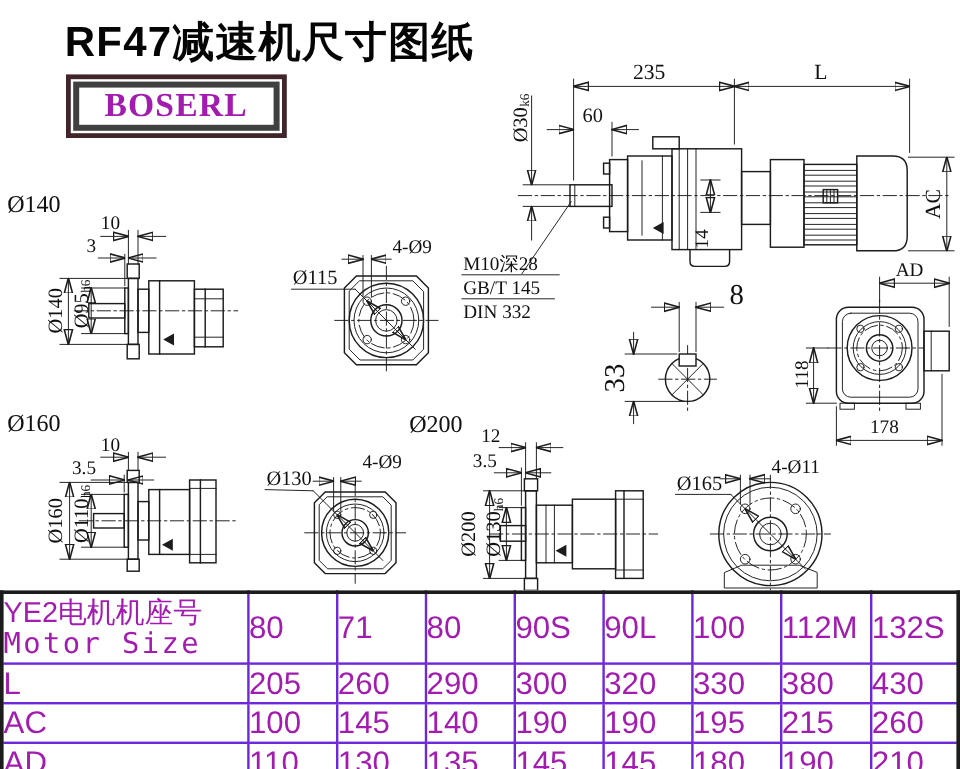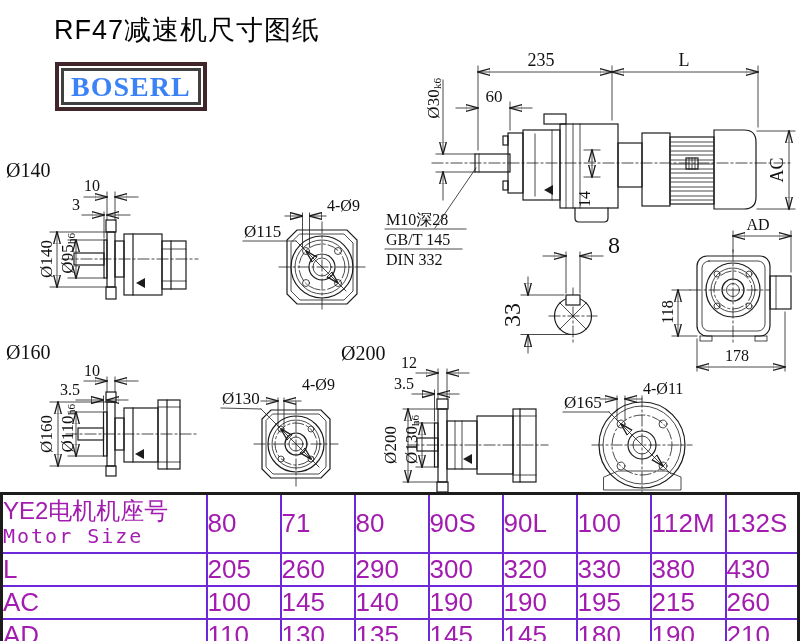--- a/index.html
+++ b/index.html
@@ -1,39 +1,39 @@
 <!DOCTYPE html>
 <html><head>
 <meta charset="utf-8">
 <style>
   html,body{margin:0;padding:0;background:#fff}
   .page{position:relative;width:800px;height:641px;background:#fff;overflow:hidden;
         font-family:"Liberation Sans",sans-serif}
-  .title{position:absolute;left:54px;top:12px;font-size:27px;font-weight:normal;color:#050505;
+  .title{position:absolute;left:54px;top:12px;font-size:35px;font-weight:bold;color:#050505;
          letter-spacing:1px;white-space:nowrap}
   .logo{position:absolute;left:55px;top:62px;border:4px solid #40262b;padding:2px;background:#fff}
-  .logo-inner{border:3px solid #404040;padding:0 7px;font-family:"Liberation Serif",serif;
-              font-size:28px;font-weight:bold;color:#3b82f6;line-height:31px;letter-spacing:1px}
+  .logo-inner{border:5px solid #404040;padding:0 21px;font-family:"Liberation Serif",serif;
+              font-size:28px;font-weight:bold;color:#a21caf;line-height:31px;letter-spacing:1px}
   svg.dw{position:absolute;left:0;top:0}
   svg.dw line,svg.dw rect,svg.dw circle,svg.dw path,svg.dw polyline,svg.dw polygon{
         stroke:#1c1c1c;fill:none;stroke-width:1.2px;stroke-linecap:square}
   svg.dw .thin{stroke-width:0.8px}
   svg.dw .dim{stroke-width:0.8px}
   svg.dw .cl{stroke-width:0.8px;stroke-dasharray:11 3 2 3}
   svg.dw .fillb{fill:#1c1c1c;stroke:none}
   svg.dw .wht{fill:#ffffff}
   svg.dw text{fill:#111;stroke:none;font-family:"Liberation Serif",serif}
   .t11{font-size:11px}.t16{font-size:16px}.t17{font-size:17px}.t18{font-size:18px}
   .t20{font-size:20px}.t24{font-size:24px}
   table.dimtable{position:absolute;left:0;top:492px;width:800px;height:149px;background:#fff;
         border-collapse:collapse;table-layout:fixed;border:3px solid #1c1c1c}
   table.dimtable td{border:2px solid #6d28d9;text-align:left;vertical-align:middle;
         padding:0;color:#a21caf}
   .cn{font-size:24px;line-height:27px}
-  .en{font-family:"DejaVu Sans Mono","Liberation Mono",monospace;font-size:20px;
+  .en{font-family:"DejaVu Sans Mono","Liberation Mono",monospace;font-size:24px;
       letter-spacing:2px;line-height:25px}
   .num{font-size:26px}
   tr.hdr{height:59px}
   tr.datarow{height:29px}
 </style>
 </head>
 <body>
 
 <div class="page">
 

